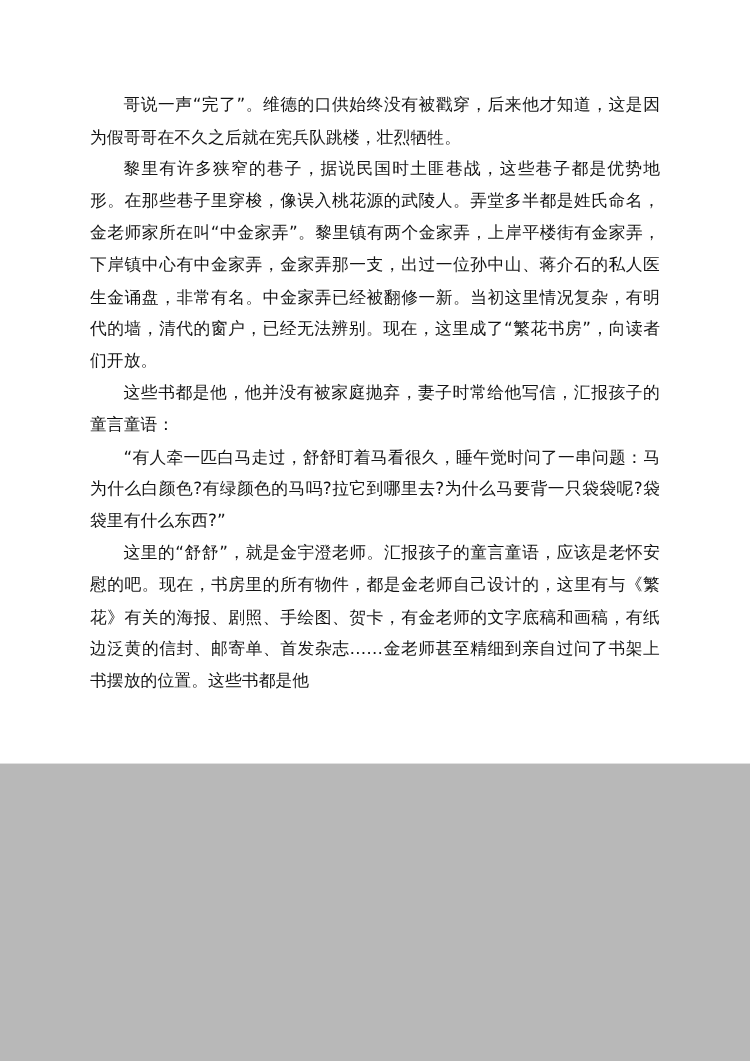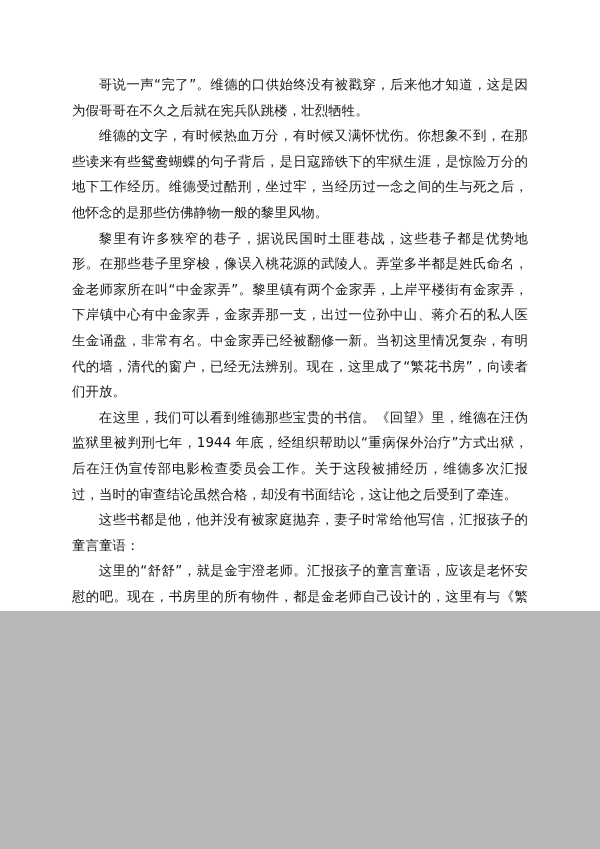--- a/index.html
+++ b/index.html
@@ -46,20 +46,19 @@
     font-size: 12.5px;
     color: #4d7c0f;
   }
 </style>
 </head>
 <body>
 
 <div class="page">
   <div class="content">
     <p class="para">哥说一声“完了”。维德的口供始终没有被戳穿，后来他才知道，这是因为假哥哥在不久之后就在宪兵队跳楼，壮烈牺牲。</p>
-    <p class="para">维德的文字，有时候热血万分，有时候又满怀忧伤。你想象不到，在那些读来有些鸳鸯蝴蝶的句子背后，是日寇蹄铁下的牢狱生涯，是惊险万分的地下工作经历。维德受过酷刑，坐过牢，当经历过一念之间的生与死之后，他怀念的是那些仿佛静物一般的黎里风物。</p>
     <p class="para">黎里有许多狭窄的巷子，据说民国时土匪巷战，这些巷子都是优势地形。在那些巷子里穿梭，像误入桃花源的武陵人。弄堂多半都是姓氏命名，金老师家所在叫“中金家弄”。黎里镇有两个金家弄，上岸平楼街有金家弄，下岸镇中心有中金家弄，金家弄那一支，出过一位孙中山、蒋介石的私人医生金诵盘，非常有名。中金家弄已经被翻修一新。当初这里情况复杂，有明代的墙，清代的窗户，已经无法辨别。现在，这里成了“繁花书房”，向读者们开放。</p>
-    <p class="para">在这里，我们可以看到维德那些宝贵的书信。《回望》里，维德在汪伪监狱里被判刑七年，1944 年底，经组织帮助以“重病保外治疗”方式出狱，后在汪伪宣传部电影检查委员会工作。关于这段被捕经历，维德多次汇报过，当时的审查结论虽然合格，却没有书面结论，这让他之后受到了牵连。</p>
     <p class="para">这些书都是他，他并没有被家庭抛弃，妻子时常给他写信，汇报孩子的童言童语：</p>
+    <p class="para">“有人牵一匹白马走过，舒舒盯着马看很久，睡午觉时问了一串问题：马为什么白颜色?有绿颜色的马吗?拉它到哪里去?为什么马要背一只袋袋呢?袋袋里有什么东西?”</p>
     <p class="para">这里的“舒舒”，就是金宇澄老师。汇报孩子的童言童语，应该是老怀安慰的吧。现在，书房里的所有物件，都是金老师自己设计的，这里有与《繁花》有关的海报、剧照、手绘图、贺卡，有金老师的文字底稿和画稿，有纸边泛黄的信封、邮寄单、首发杂志……金老师甚至精细到亲自过问了书架上书摆放的位置。这些书都是他</p>
   </div>
   <div class="footer">- 10 -</div>
 </div>
 
 </body></html>

